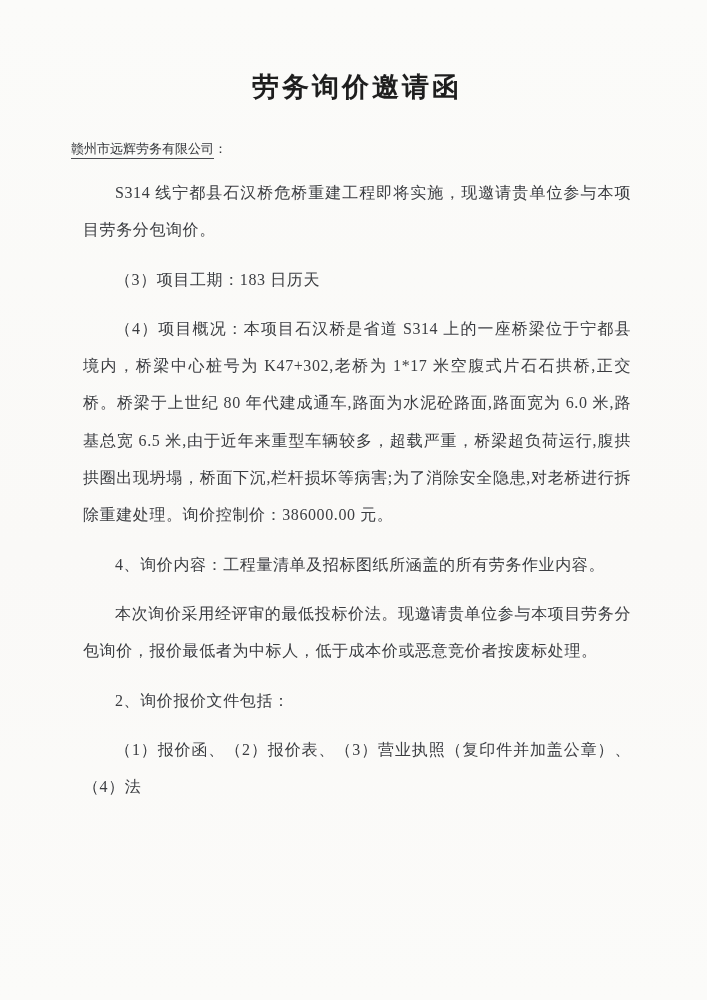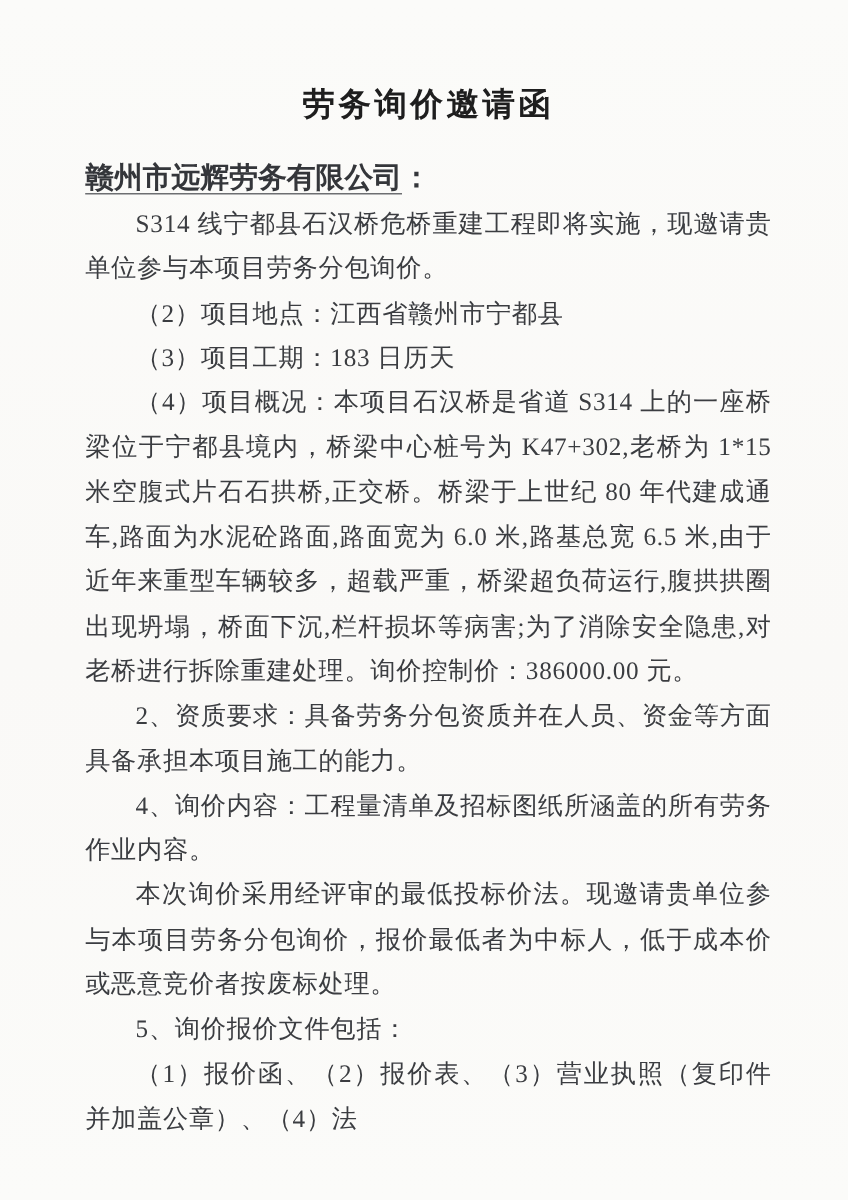--- a/index.html
+++ b/index.html
@@ -25,58 +25,56 @@
     margin: 0;
     font-size: 27px;
     line-height: 34px;
     font-weight: 700;
     letter-spacing: 3px;
     text-align: center;
     color: #1e1e1e;
   }
   .salutation {
     margin: 32px 0 0 0;
-    font-size: 24px;
+    font-size: 13px;
     line-height: 26px;
-    font-weight: 700;
+    font-weight: 400;
     color: #34363a;
   }
   .salutation-name {
     text-decoration: underline;
     text-decoration-thickness: 1px;
     text-underline-offset: 5px;
     text-decoration-color: #4a4c50;
   }
   .body-text {
     margin-top: 6px;
   }
   .body-text p {
-    margin: 0;
-    font-size: 21px;
+    margin: 12px;
+    font-size: 16px;
     line-height: 37.3px;
     letter-spacing: 0.6px;
     text-align: justify;
     text-indent: 2em;
     color: #3b3d41;
   }
 </style>
 </head>
 <body>
 
 <div class="page">
 
   <h1 class="doc-title">劳务询价邀请函</h1>
 
   <p class="salutation"><span class="salutation-name">赣州市远辉劳务有限公司</span><span>：</span></p>
 
   <div class="body-text">
     <p>S314 线宁都县石汉桥危桥重建工程即将实施，现邀请贵单位参与本项目劳务分包询价。</p>
-    <p>（2）项目地点：江西省赣州市宁都县</p>
     <p>（3）项目工期：183 日历天</p>
-    <p>（4）项目概况：本项目石汉桥是省道 S314 上的一座桥梁位于宁都县境内，桥梁中心桩号为 K47+302,老桥为 1*15 米空腹式片石石拱桥,正交桥。桥梁于上世纪 80 年代建成通车,路面为水泥砼路面,路面宽为 6.0 米,路基总宽 6.5 米,由于近年来重型车辆较多，超载严重，桥梁超负荷运行,腹拱拱圈出现坍塌，桥面下沉,栏杆损坏等病害;为了消除安全隐患,对老桥进行拆除重建处理。询价控制价：386000.00 元。</p>
-    <p>2、资质要求：具备劳务分包资质并在人员、资金等方面具备承担本项目施工的能力。</p>
+    <p>（4）项目概况：本项目石汉桥是省道 S314 上的一座桥梁位于宁都县境内，桥梁中心桩号为 K47+302,老桥为 1*17 米空腹式片石石拱桥,正交桥。桥梁于上世纪 80 年代建成通车,路面为水泥砼路面,路面宽为 6.0 米,路基总宽 6.5 米,由于近年来重型车辆较多，超载严重，桥梁超负荷运行,腹拱拱圈出现坍塌，桥面下沉,栏杆损坏等病害;为了消除安全隐患,对老桥进行拆除重建处理。询价控制价：386000.00 元。</p>
     <p>4、询价内容：工程量清单及招标图纸所涵盖的所有劳务作业内容。</p>
     <p>本次询价采用经评审的最低投标价法。现邀请贵单位参与本项目劳务分包询价，报价最低者为中标人，低于成本价或恶意竞价者按废标处理。</p>
-    <p>5、询价报价文件包括：</p>
+    <p>2、询价报价文件包括：</p>
     <p>（1）报价函、（2）报价表、（3）营业执照（复印件并加盖公章）、（4）法</p>
   </div>
 
 </div>
 
 </body></html>

